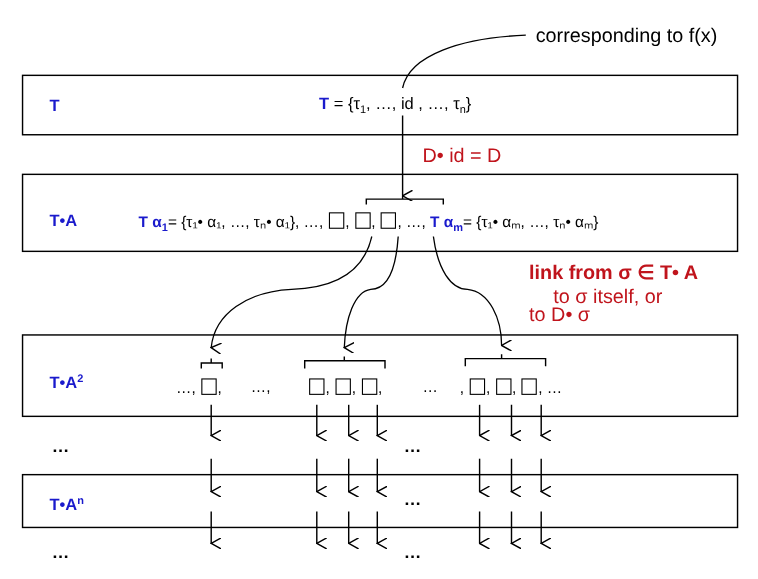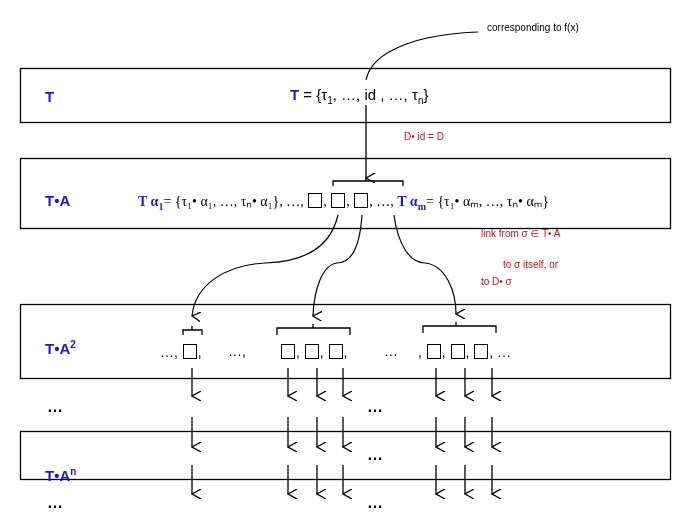--- a/index.html
+++ b/index.html
@@ -2,21 +2,21 @@
 <html><head>
   <meta charset="utf-8">
   <style>
     html, body { margin: 0; padding: 0; background: #ffffff; }
     body { width: 689px; height: 526px; position: relative; overflow: hidden;
            font-family: "Liberation Sans", sans-serif; }
     svg.diag { position: absolute; left: 0; top: 0; }
     .t { position: absolute; white-space: nowrap; font-size: 15px; color: #000; line-height: 1; }
     .blue { color: #1a1acc; font-weight: bold; }
     .red { color: #c0141c; }
-    .lbl { font-size: 10px; }
+    .lbl { font-size: 18px; }
     sub, sup { font-size: 10px; }
     .sq { display: inline-block; width: 12px; height: 13px; border: 1px solid #000; vertical-align: -2px; margin: 0 1px; }
     .dots { position: absolute; font-size: 16px; font-weight: bold; letter-spacing: 3px; color:#000; }
   </style>
 </head>
 <body>
 
 <svg class="diag" width="689" height="526">
   <defs>
     <marker id="ah" viewBox="0 0 10 10" refX="5" refY="9" markerWidth="10" markerHeight="10" orient="auto-start-reverse" markerUnits="userSpaceOnUse">
@@ -68,41 +68,41 @@
     </g>
 </svg>
 
 <div class="t lbl" style="left:487px; top:23px;">corresponding to f(x)</div>
 
 <div class="t blue" style="left:45px; top:89px;">T</div>
 <div class="t" style="left:278px; top:87px;margin-left:12px;">
   <span class="blue">T</span><span> = {τ</span><sub>1</sub><span>, …, id ,  …, τ</span><sub>n</sub><span>}</span>
 </div>
 
-<div class="t red lbl" style="left:404px; top:132px;">D• id = D</div>
+<div class="t red lbl" style="left:384px; top:132px;">D• id = D</div>
 
 <div class="t blue" style="left:45px; top:193px;">T•A</div>
-<div class="t" style="left:138px; top:193px; font-size:14px;font-family:Liberation Serif, serif;">
+<div class="t" style="left:126px; top:193px; font-size:14px;">
   <span class="blue">T α</span><sub class="blue">1</sub><span>= {τ₁• α₁, …,  τₙ• α₁}, …,</span>
   <span class="sq"></span><span>,</span>
   <span class="sq"></span><span>,</span>
   <span class="sq"></span><span>, …,</span>
   <span class="blue">T α</span><sub class="blue">m</sub><span>= {τ₁• αₘ, …,  τₙ• αₘ}</span>
 </div>
 
-<div class="t red lbl" style="left:481px; top:229px;">link from σ ∈ T• A</div>
+<div class="t red lbl" style="left:481px; top:239px;font-weight:bold;">link from σ ∈ T• A</div>
 <div class="t red lbl" style="left:503px; top:260px;">to σ itself,  or</div>
 <div class="t red lbl" style="left:481px; top:277px;">to D• σ</div>
 
 <div class="t blue" style="left:45px; top:340px;text-align:center;"><span>T•A</span><sup>2</sup></div>
 <div class="t" style="left:160px; top:344px; font-size:14px;"><span>…,</span> <span class="sq"></span><span>,</span></div>
 <div class="t" style="left:228px; top:344px; font-size:14px;">…,</div>
 <div class="t" style="left:280px; top:344px; font-size:14px;"><span class="sq"></span><span>,</span> <span class="sq"></span><span>,</span> <span class="sq"></span><span>,</span></div>
 <div class="t" style="left:384px; top:344px; font-size:14px;">…</div>
 <div class="t" style="left:418px; top:344px; font-size:14px;"><span>,</span> <span class="sq"></span><span>,</span> <span class="sq"></span><span>,</span> <span class="sq"></span><span>, …</span></div>
 
-<div class="t blue" style="left:45px; top:451px;margin-top:16px;"><span>T•A</span><sup>n</sup></div>
+<div class="t blue" style="left:45px; top:451px;"><span>T•A</span><sup>n</sup></div>
 
 <div class="dots" style="left:47px; top:398px;">…</div>
 <div class="dots" style="left:367px; top:398px;">…</div>
 <div class="dots" style="left:367px; top:446px;">…</div>
 <div class="dots" style="left:47px; top:494px;">…</div>
 <div class="dots" style="left:367px; top:494px;">…</div>
 
 </body></html>

